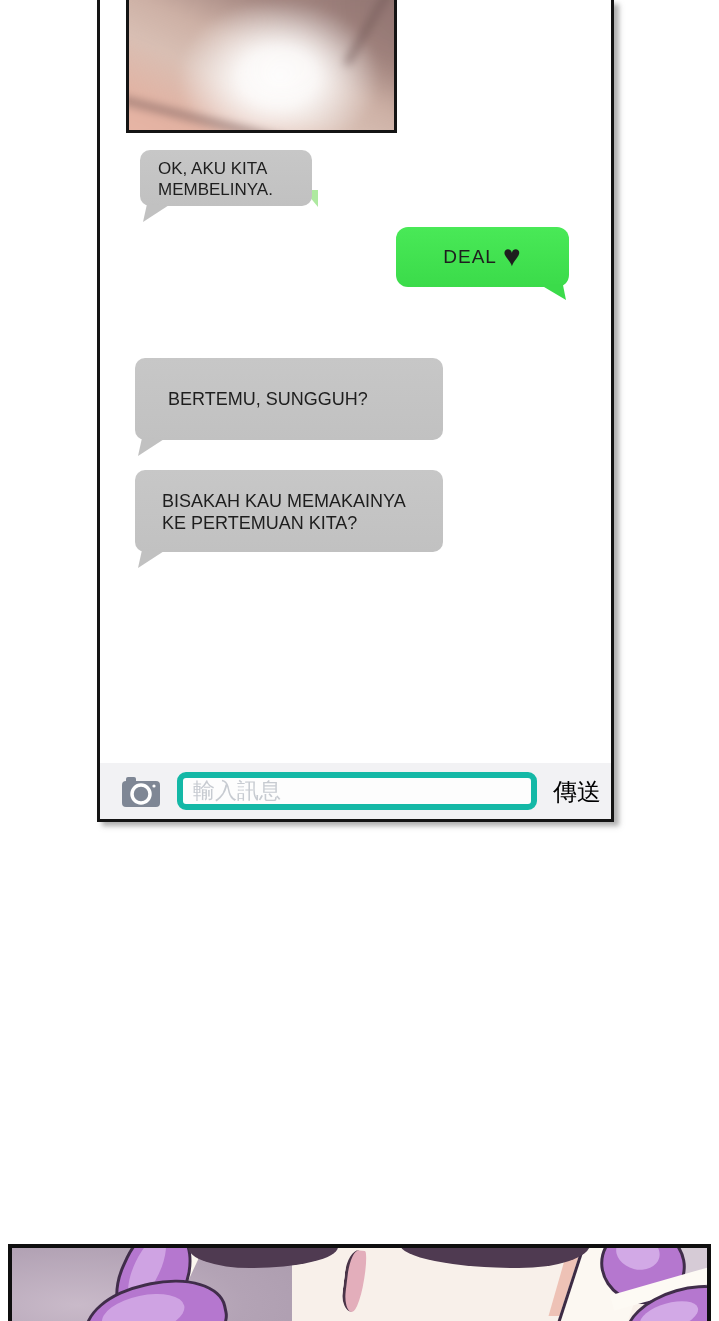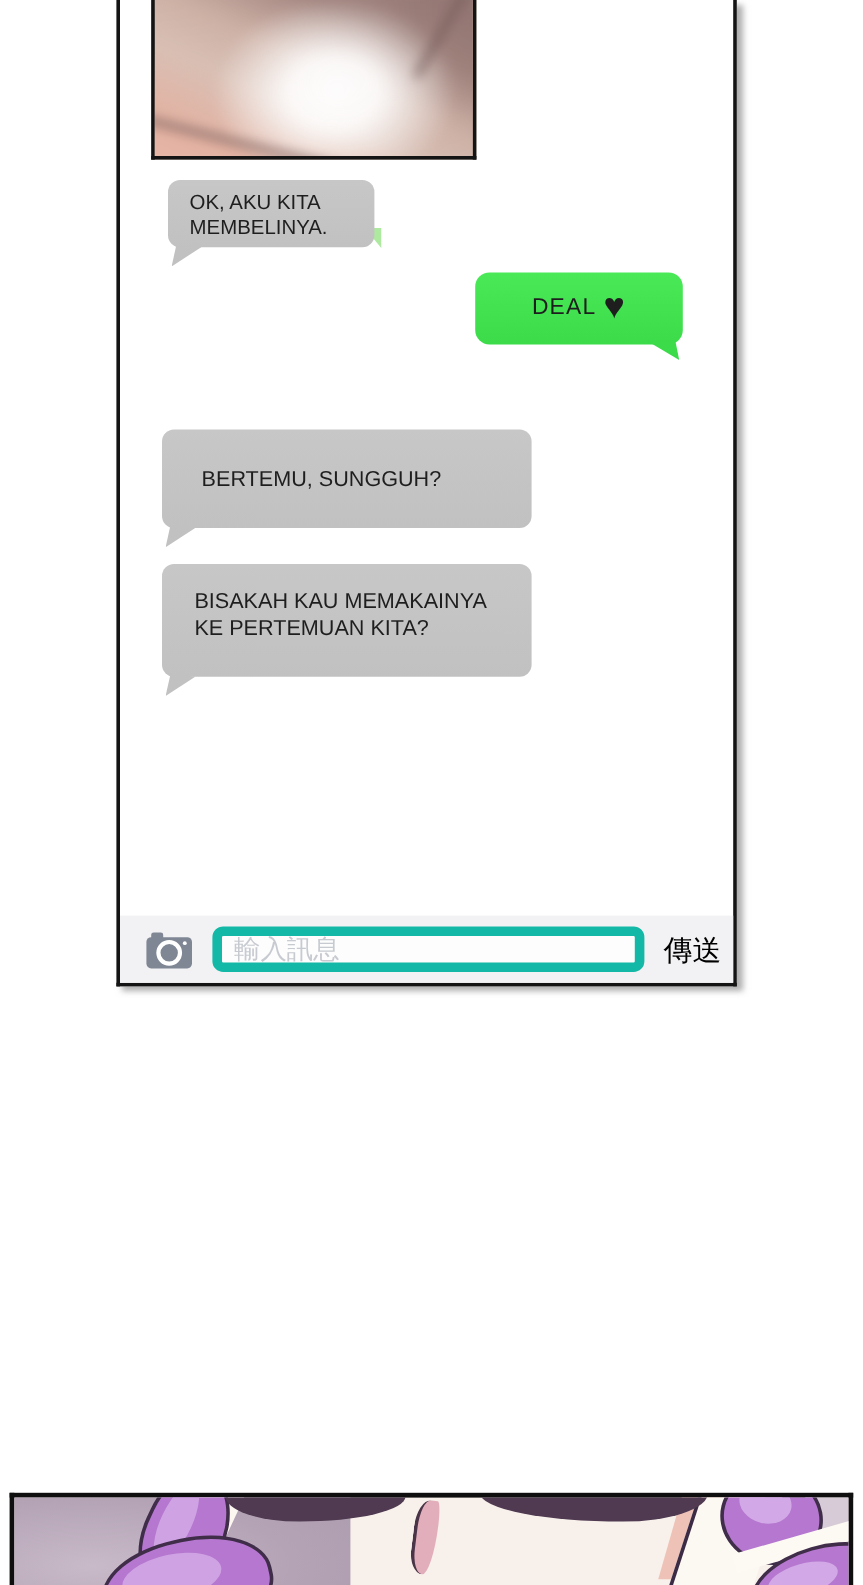--- a/index.html
+++ b/index.html
@@ -36,29 +36,29 @@
   .tail-right{right:3px;bottom:-13px;width:27px;height:16px;background:#3bdb4a;
               clip-path:polygon(100% 100%, 0 0, 88% 0);}
   .green-chip{position:absolute;left:204px;top:190px;width:14px;height:17px;background:#aee9a0;
               clip-path:polygon(100% 0, 100% 100%, 0 0);z-index:1;}
 
   .b1{left:40px;top:150px;width:172px;height:56px;padding:8px 0 0 18px;font-size:17px;line-height:21px;}
   .b2{left:296px;top:227px;width:173px;height:60px;display:flex;align-items:center;justify-content:center;
       gap:6px;font-size:19px;letter-spacing:1px;}
   .b2 .heart{font-size:30px;line-height:1;margin-top:-2px;}
   .b3{left:35px;top:358px;width:308px;height:82px;padding:31px 0 0 33px;font-size:18px;line-height:21px;}
-  .b4{left:35px;top:470px;width:308px;height:94px;padding:20px 0 0 27px;font-size:18px;line-height:22px;}
+  .b4{left:35px;top:470px;width:308px;height:82px;padding:20px 0 0 27px;font-size:18px;line-height:22px;}
   .b5{left:35px;top:585px;width:308px;height:81px;padding:20px 0 0 27px;font-size:18px;line-height:22px;}
 
   
   .composer{position:absolute;left:0;right:0;bottom:0;height:56px;background:#f2f2f4;}
   .cam-btn{position:absolute;left:20px;top:11px;width:42px;height:34px;border:none;background:transparent;
            padding:0;cursor:pointer;}
   .msg-input{position:absolute;left:77px;top:9px;width:360px;height:38px;box-sizing:border-box;
-             border:8px solid #14b8a6;border-radius:9px;background:#fdfdfd;
+             border:6px solid #14b8a6;border-radius:9px;background:#fdfdfd;
              font-size:22px;color:#555;padding:0 10px;outline:none;
              font-family:"Liberation Sans","DejaVu Sans",sans-serif;}
   .msg-input::placeholder{color:#c7cbd1;}
   .send-btn{position:absolute;right:10px;top:13px;border:none;background:transparent;
             font-size:24px;color:#000000;padding:0;cursor:pointer;
             font-family:"Liberation Sans","DejaVu Sans",sans-serif;}
 
   
   .comic-panel{position:absolute;left:8px;top:1244px;width:695px;height:77px;
                border:4px solid #0f0f0f;border-bottom:none;box-sizing:content-box;

